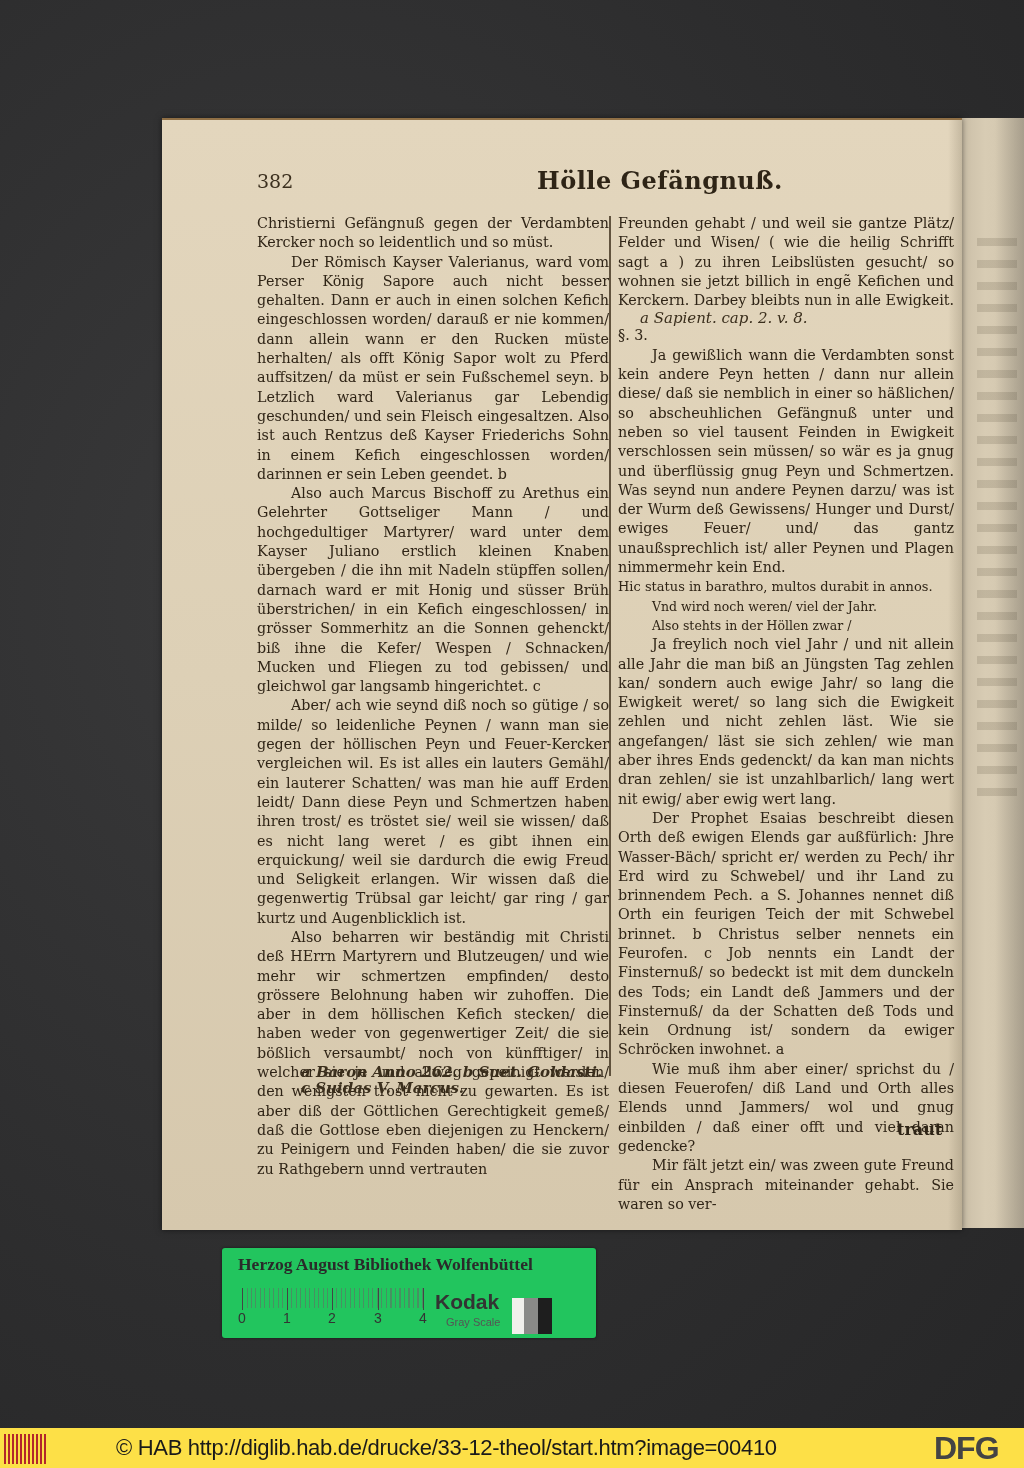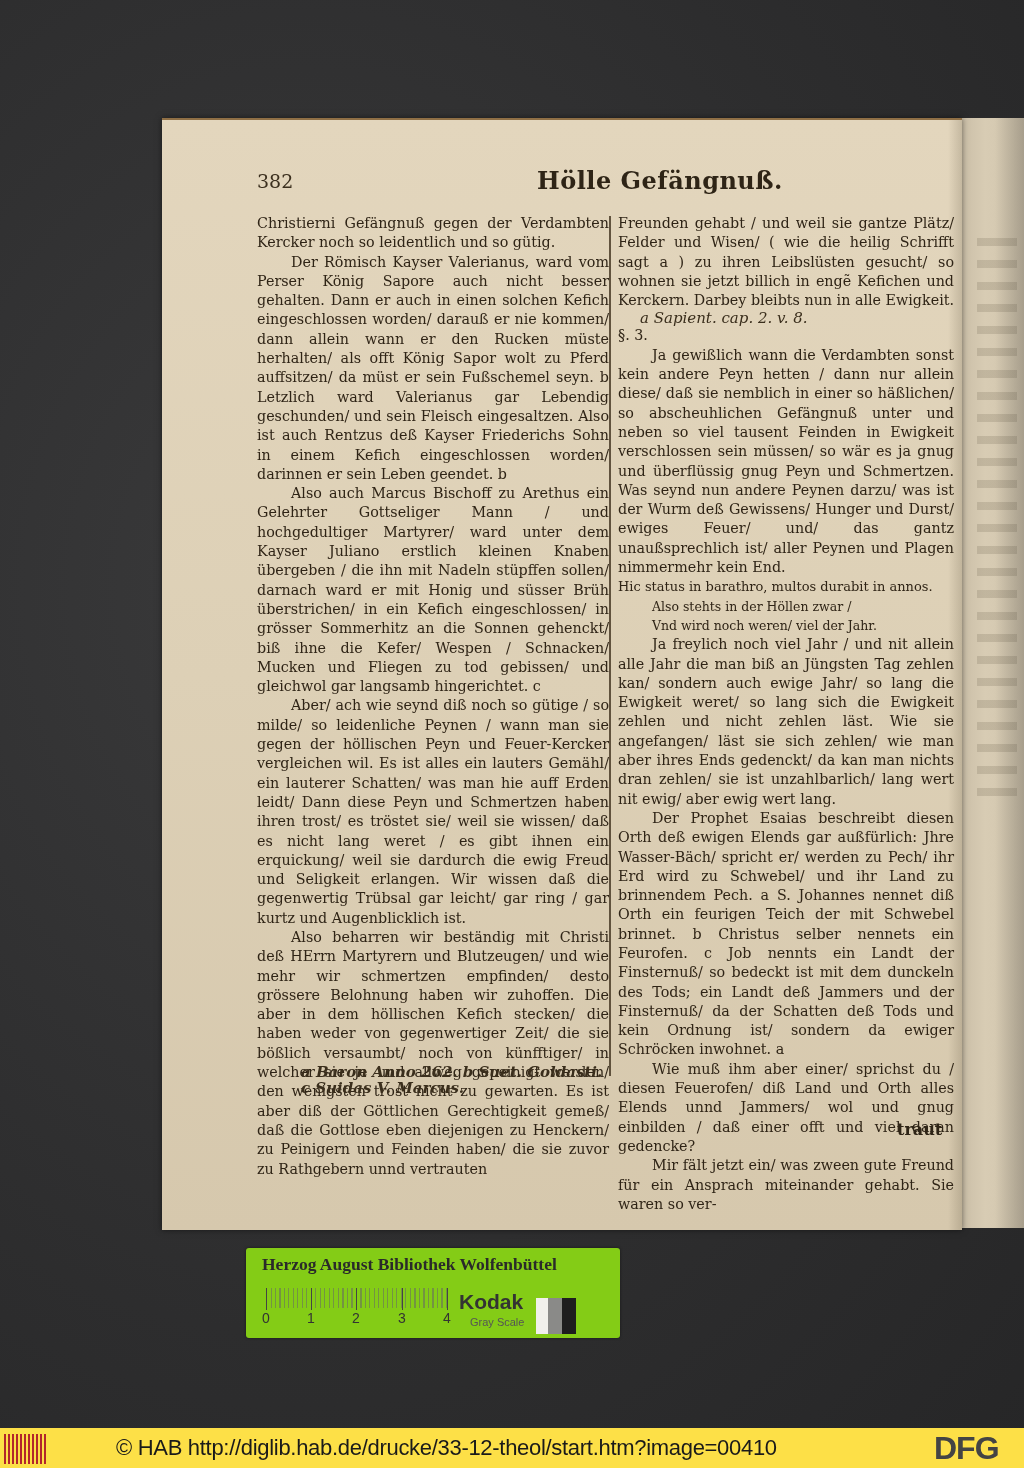--- a/index.html
+++ b/index.html
@@ -31,22 +31,22 @@
   .rule{position:absolute;left:447px;top:96px;width:2px;height:860px;background:#4a3c28;opacity:.85;}
   .col p{margin:0;text-align:justify;}
   .col p.ind{text-indent:34px;}
   .note{font-style:italic;font-size:15px;line-height:16px;margin:0;padding-left:22px;color:#3a2e1c;}
   .latin{font-family:"DejaVu Serif",serif;font-size:13px;}
   .verse{padding-left:34px;font-size:12.5px;}
   .section{text-align:center;margin:4px 0 0 0;}
   .catch{position:absolute;left:735px;top:1000px;font-size:16px;font-weight:bold;color:#2e2416;}
   .fn-left{position:absolute;left:117px;top:944px;font-weight:bold;}
   .fn-right{position:absolute;left:485px;top:954px;}
-  .calib{position:absolute;left:222px;top:1248px;width:374px;height:90px;background:#84cc16;
-    border-radius:3px;box-shadow:0 0 3px rgba(0,0,0,.5);margin-left:24px;}
+  .calib{position:absolute;left:222px;top:1248px;width:374px;height:90px;background:#22c55e;
+    border-radius:3px;box-shadow:0 0 3px rgba(0,0,0,.5);}
   .calib .lib{position:absolute;left:16px;top:6px;font-size:17.5px;font-weight:bold;color:#2a2a2a;
     font-family:"Liberation Serif",serif;white-space:nowrap;}
   .ruler{position:absolute;left:20px;top:40px;width:182px;height:20px;
     background:repeating-linear-gradient(90deg,#666 0 1px,transparent 1px 4.5px);opacity:.55;}
   .ruler-major{position:absolute;top:40px;width:1px;height:22px;background:#444;}
   .tick-label{position:absolute;top:62px;font-size:14px;color:#333;font-family:"Liberation Sans",sans-serif;}
   .kodak{position:absolute;left:213px;top:42px;font-size:21px;font-weight:bold;color:#333;
     font-family:"Liberation Sans",sans-serif;}
   .grayscale-label{position:absolute;left:224px;top:68px;font-size:11px;color:#555;
     font-family:"Liberation Sans",sans-serif;}
@@ -69,37 +69,37 @@
   <div class="dark-fold"></div>
 </div>
 
 <div class="page">
   <div class="header">
     <span class="pagenum">382</span>
     <span class="running-title">Hölle Gefängnuß.</span>
   </div>
 
   <div class="col left">
-    <p>Christierni Gefängnuß gegen der Verdambten Kercker noch so leidentlich und so gütig.</p>
+    <p>Christierni Gefängnuß gegen der Verdambten Kercker noch so leidentlich und so müst.</p>
     <p class="ind">Der Römisch Kayser Valerianus, ward vom Perser König Sapore auch nicht besser gehalten. Dann er auch in einen solchen Kefich eingeschlossen worden/ darauß er nie kommen/ dann allein wann er den Rucken müste herhalten/ als offt König Sapor wolt zu Pferd auffsitzen/ da müst er sein Fußschemel seyn. b Letzlich ward Valerianus gar Lebendig geschunden/ und sein Fleisch eingesaltzen. Also ist auch Rentzus deß Kayser Friederichs Sohn in einem Kefich eingeschlossen worden/ darinnen er sein Leben geendet. b</p>
     <p class="ind">Also auch Marcus Bischoff zu Arethus ein Gelehrter Gottseliger Mann / und hochgedultiger Martyrer/ ward unter dem Kayser Juliano erstlich kleinen Knaben übergeben / die ihn mit Nadeln stüpffen sollen/ darnach ward er mit Honig und süsser Brüh überstrichen/ in ein Kefich eingeschlossen/ in grösser Sommerhitz an die Sonnen gehenckt/ biß ihne die Kefer/ Wespen / Schnacken/ Mucken und Fliegen zu tod gebissen/ und gleichwol gar langsamb hingerichtet. c</p>
     <p class="ind">Aber/ ach wie seynd diß noch so gütige / so milde/ so leidenliche Peynen / wann man sie gegen der höllischen Peyn und Feuer-Kercker vergleichen wil. Es ist alles ein lauters Gemähl/ ein lauterer Schatten/ was man hie auff Erden leidt/ Dann diese Peyn und Schmertzen haben ihren trost/ es tröstet sie/ weil sie wissen/ daß es nicht lang weret / es gibt ihnen ein erquickung/ weil sie dardurch die ewig Freud und Seligkeit erlangen. Wir wissen daß die gegenwertig Trübsal gar leicht/ gar ring / gar kurtz und Augenblicklich ist.</p>
     <p class="ind">Also beharren wir beständig mit Christi deß HErrn Martyrern und Blutzeugen/ und wie mehr wir schmertzen empfinden/ desto grössere Belohnung haben wir zuhoffen. Die aber in dem höllischen Kefich stecken/ die haben weder von gegenwertiger Zeit/ die sie bößlich versaumbt/ noch von künfftiger/ in welcher sie je und allweg gepeinigt werden/ den wenigsten trost nicht zu gewarten. Es ist aber diß der Göttlichen Gerechtigkeit gemeß/ daß die Gottlose eben diejenigen zu Henckern/ zu Peinigern und Feinden haben/ die sie zuvor zu Rathgebern unnd vertrauten</p>
   </div>
 
   <div class="rule"></div>
 
   <div class="col right">
     <p>Freunden gehabt / und weil sie gantze Plätz/ Felder und Wisen/ ( wie die heilig Schrifft sagt a ) zu ihren Leibslüsten gesucht/ so wohnen sie jetzt billich in engẽ Kefichen und Kerckern. Darbey bleibts nun in alle Ewigkeit.</p>
     <p class="note">a Sapient. cap. 2. v. 8.</p>
     <p class="section">§. 3.</p>
     <p class="ind">Ja gewißlich wann die Verdambten sonst kein andere Peyn hetten / dann nur allein diese/ daß sie nemblich in einer so häßlichen/ so abscheuhlichen Gefängnuß unter und neben so viel tausent Feinden in Ewigkeit verschlossen sein müssen/ so wär es ja gnug und überflüssig gnug Peyn und Schmertzen. Was seynd nun andere Peynen darzu/ was ist der Wurm deß Gewissens/ Hunger und Durst/ ewiges Feuer/ und/ das gantz unaußsprechlich ist/ aller Peynen und Plagen nimmermehr kein End.</p>
     <p class="latin">Hic status in barathro, multos durabit in annos.</p>
+    <p class="verse">Vnd wird noch weren/ viel der Jahr.</p>
     <p class="verse">Also stehts in der Höllen zwar /</p>
-    <p class="verse">Vnd wird noch weren/ viel der Jahr.</p>
     <p class="ind">Ja freylich noch viel Jahr / und nit allein alle Jahr die man biß an Jüngsten Tag zehlen kan/ sondern auch ewige Jahr/ so lang die Ewigkeit weret/ so lang sich die Ewigkeit zehlen und nicht zehlen läst. Wie sie angefangen/ läst sie sich zehlen/ wie man aber ihres Ends gedenckt/ da kan man nichts dran zehlen/ sie ist unzahlbarlich/ lang wert nit ewig/ aber ewig wert lang.</p>
     <p class="ind">Der Prophet Esaias beschreibt diesen Orth deß ewigen Elends gar außfürlich: Jhre Wasser-Bäch/ spricht er/ werden zu Pech/ ihr Erd wird zu Schwebel/ und ihr Land zu brinnendem Pech. a S. Johannes nennet diß Orth ein feurigen Teich der mit Schwebel brinnet. b Christus selber nennets ein Feurofen. c Job nennts ein Landt der Finsternuß/ so bedeckt ist mit dem dunckeln des Tods; ein Landt deß Jammers und der Finsternuß/ da der Schatten deß Tods und kein Ordnung ist/ sondern da ewiger Schröcken inwohnet. a</p>
     <p class="ind">Wie muß ihm aber einer/ sprichst du / diesen Feuerofen/ diß Land und Orth alles Elends unnd Jammers/ wol und gnug einbilden / daß einer offt und viel daran gedencke?</p>
     <p class="ind">Mir fält jetzt ein/ was zween gute Freund für ein Ansprach miteinander gehabt. Sie waren so ver-</p>
   </div>
 
   <div class="fn-left">
     <p class="note">a Baron Anno 262.   b Suet. Goldasti.</p>
     <p class="note">c Suidas V. Marcus.</p>
   </div>

